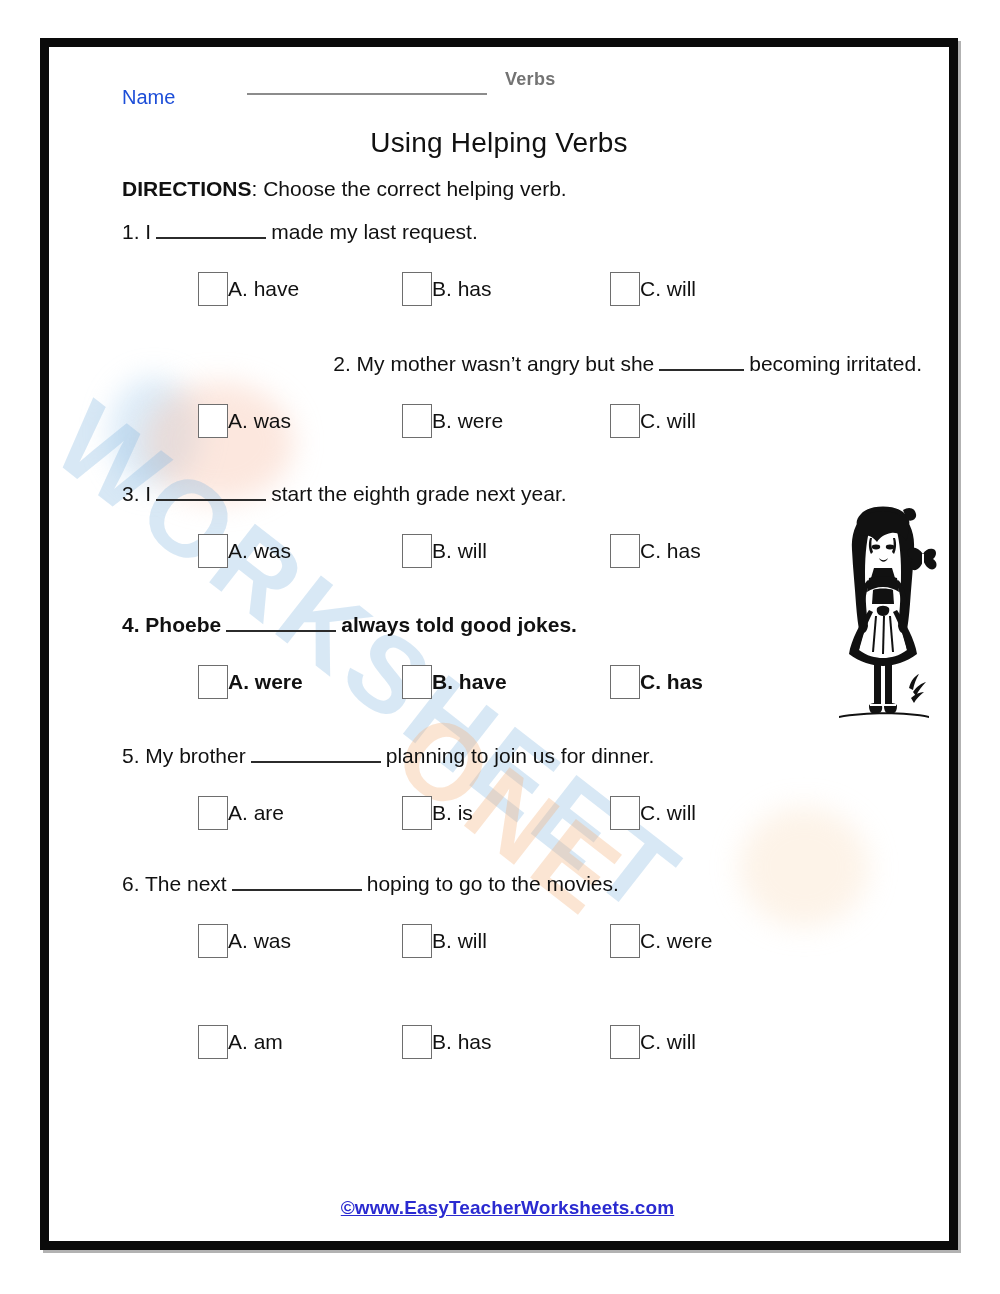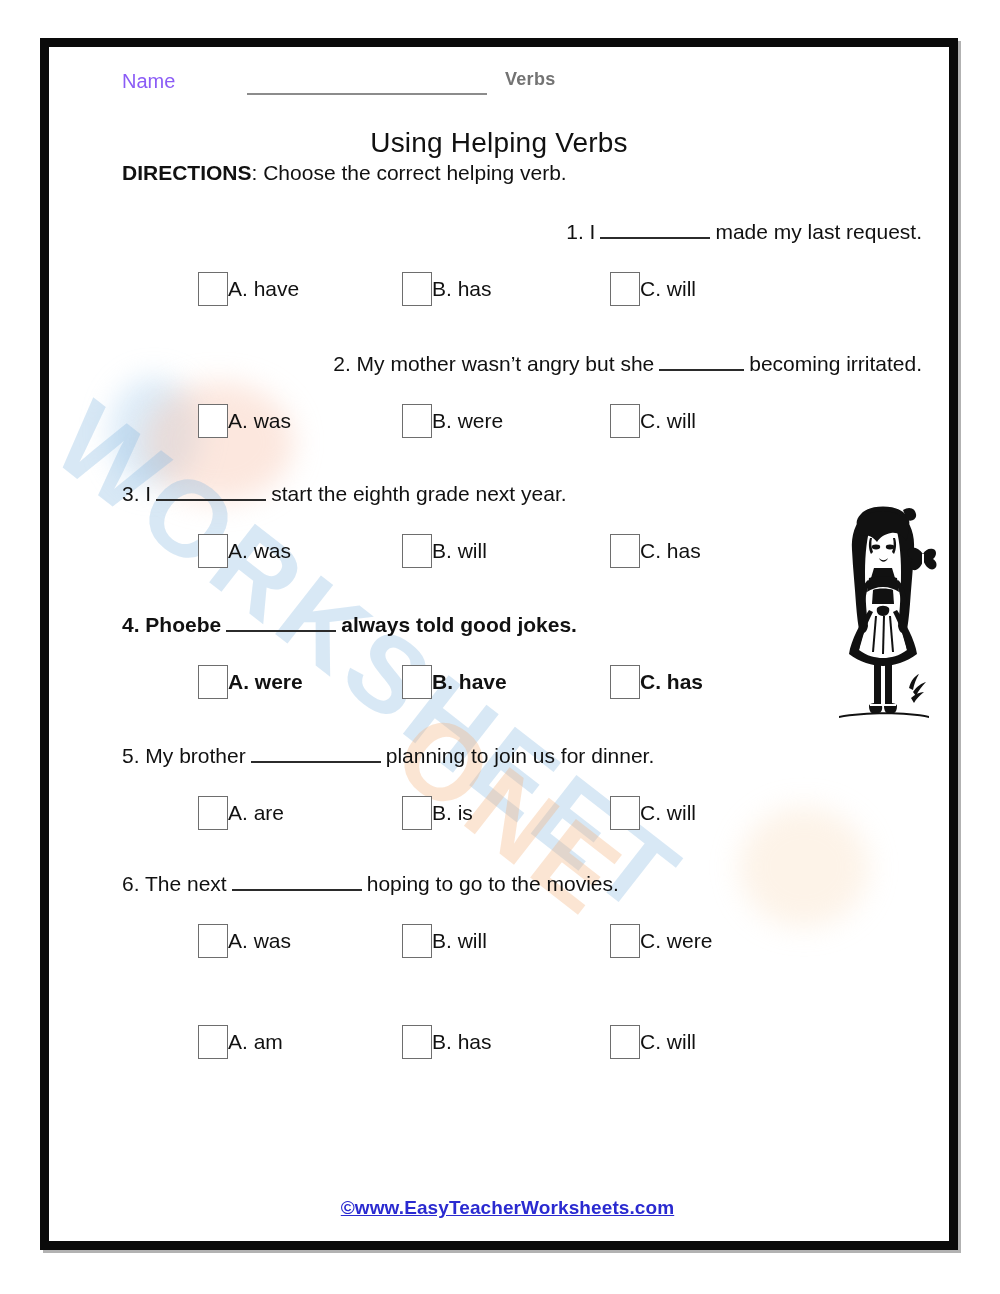--- a/index.html
+++ b/index.html
@@ -94,23 +94,23 @@
   
   #name-row {
     position: absolute;
     left: 73px;
     top: 20px;
     width: 790px;
     height: 34px;
   }
   #name-label {
     position: absolute;
-    left: 0; top: 0;
+    left: 0; top: 16px;
     font-size: 20px;
-    color: #8b5cf6;
+    color: #1d4ed8;
     line-height: 28px;
   }
   #name-line {
     position: absolute;
     left: 125px;
     top: 26px;
     width: 240px;
     height: 0;
     border-bottom: 2px solid #8c8c8c;
   }
@@ -133,21 +133,21 @@
     text-align: center;
     font-size: 28px;
     color: #111111;
     letter-spacing: 0.2px;
   }
 
   
   #directions {
     position: absolute;
     left: 73px;
-    top: 114px;
+    top: 130px;
     font-size: 21px;
     color: #111111;
   }
   #directions-label { font-weight: bold; }
 
   
   .question-block {
     position: absolute;
     left: 73px;
     width: 800px;
@@ -248,21 +248,21 @@
         <span id="subject-label">Verbs</span>
       </div>
 
       <div id="title">Using Helping Verbs</div>
 
       <div id="directions">
         <span id="directions-label">DIRECTIONS</span><span>: Choose the correct helping verb.</span>
       </div>
 
       <div id="questions-container">
-          <div class="question-block" style="top: 170px; text-align: right;">
+          <div class="question-block" style="top: 170px;">
             <div class="q-text"><span>1.</span> <span>I</span><span class="blank w-mid"></span><span>made my last request.</span></div>
             <div class="options-row">
               <div class="option col-a">
                 <span class="checkbox"></span>
                 <span class="option-label">A. have</span>
               </div>
               <div class="option col-b">
                 <span class="checkbox"></span>
                 <span class="option-label">B. has</span>
               </div>

